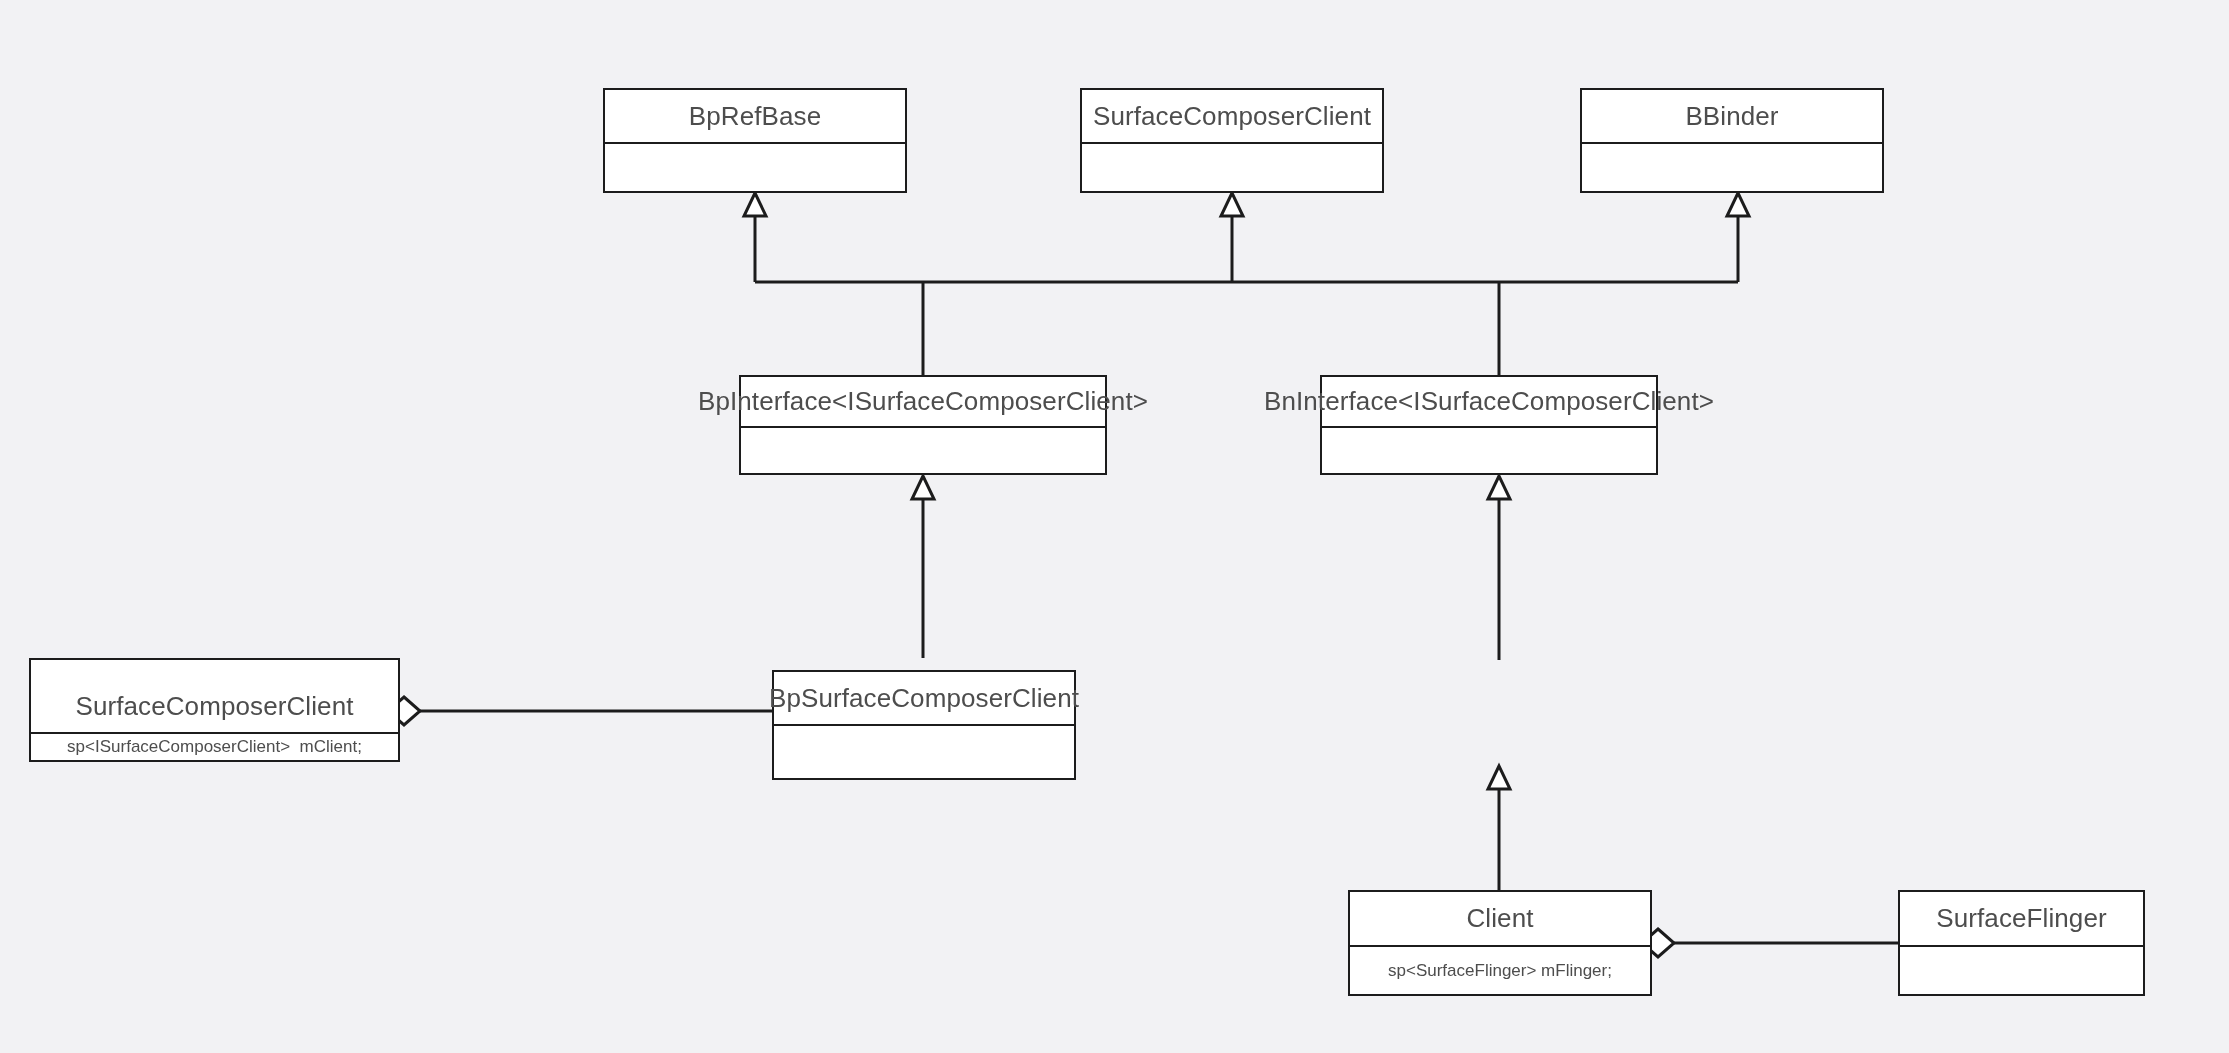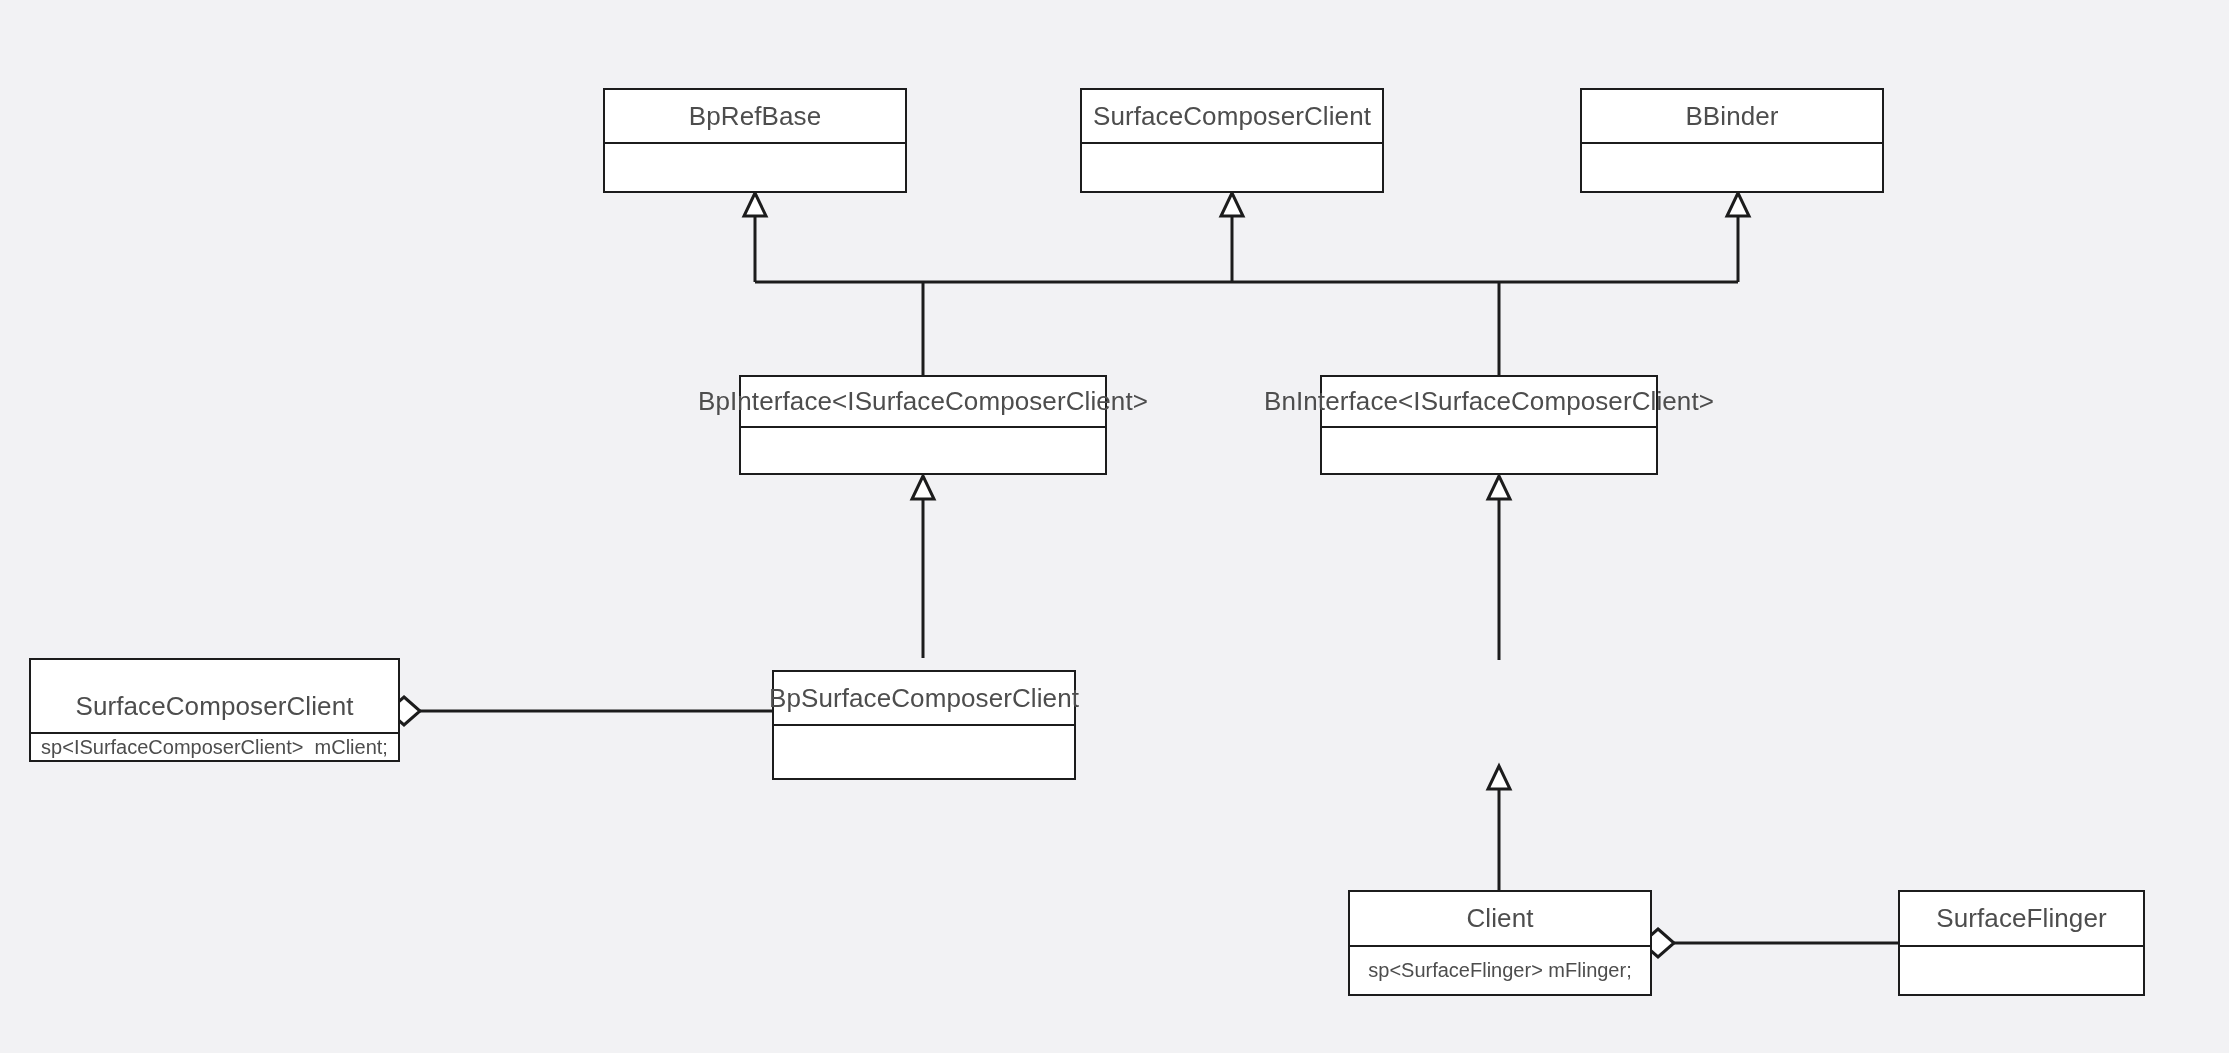--- a/index.html
+++ b/index.html
@@ -43,21 +43,21 @@
     white-space: nowrap;
     box-sizing: border-box;
   }
   .uml-attrs {
     flex: 1 1 auto;
     border-top: 2.5px solid #1c1c1c;
     display: flex;
     align-items: center;
     justify-content: center;
     color: #4d4d4d;
-    font-size: 20px;
+    font-size: 17px;
     white-space: pre;
     box-sizing: border-box;
   }
   .uml-attrs.empty {
     color: transparent;
   }
 </style>
 </head>
 <body>
 

